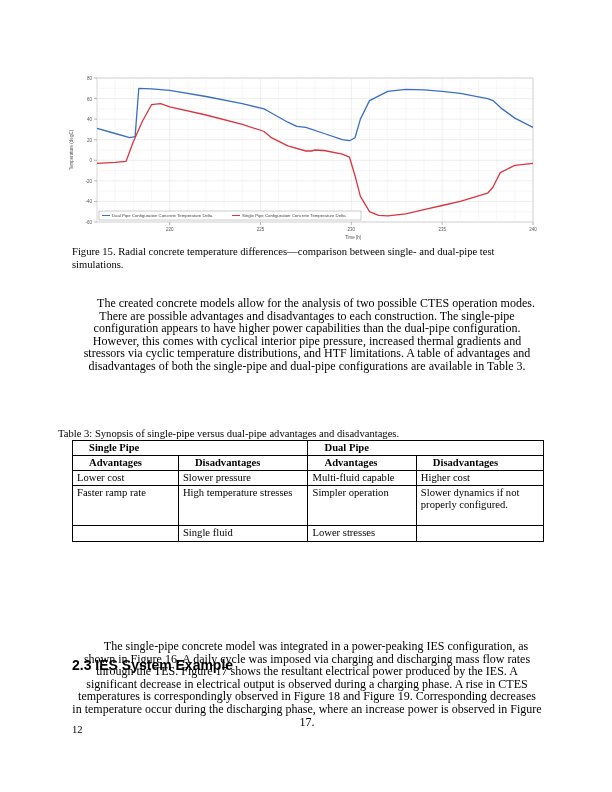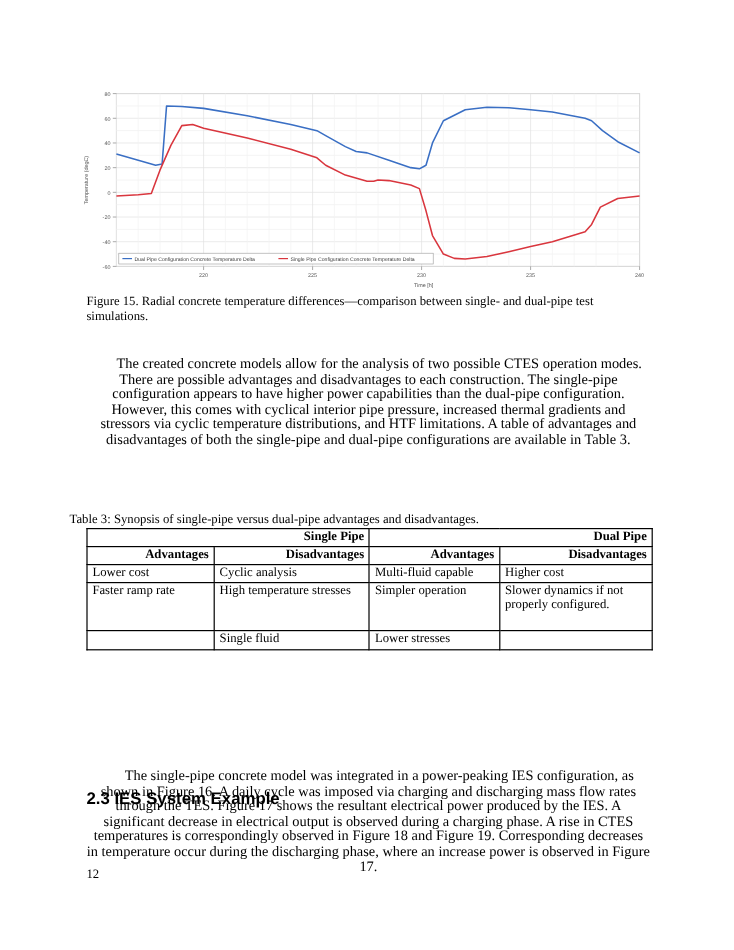--- a/index.html
+++ b/index.html
@@ -8,21 +8,21 @@
   .abs { position: absolute; }
   .chart-wrap { left: 55px; top: 72px; width: 492px; height: 168px; }
   .chart-wrap svg { display: block; }
   .caption { left: 72px; top: 246px; width: 470px; font-size: 10.6px; line-height: 12.6px; }
   .para { left: 72px; width: 470px; font-size: 12px; line-height: 12.6px; text-align: center; }
   .para .indent { display: inline-block; width: 18px; }
   .table-caption { left: 58px; top: 428px; font-size: 10.6px; line-height: 12px; }
   table.synopsis { position: absolute; left: 72px; top: 440px; width: 472px; border-collapse: collapse;
                    font-size: 10.6px; line-height: 11.8px; }
   table.synopsis td, table.synopsis th { border: 1px solid #000; padding: 1px 4px 2px 4px; vertical-align: top; text-align: left; }
-  table.synopsis th { font-weight: bold; text-align: right; padding: 1px 4px; }
+  table.synopsis th { font-weight: bold; text-align: left; padding: 1px 16px; }
   .section-title { left: 72px; top: 620px; width: 470px; 
                    font-family: "Liberation Sans", sans-serif; font-weight: bold; font-size: 14px; margin-top: 37px; }
   .page-number { left: 72px; top: 724px; font-size: 10.6px; }
 </style>
 </head>
 <body>
 
 <div class="abs chart-wrap">
   <svg id="chart-svg" width="492" height="168" viewBox="0 0 492 168">
       <rect x="42" y="6" width="436" height="144" fill="#ffffff" stroke="#c8c8c8" stroke-width="0.8"></rect>
@@ -125,21 +125,21 @@
     <tr>
       <th>Advantages</th>
       <th>Disadvantages</th>
       <th>Advantages</th>
       <th>Disadvantages</th>
     </tr>
   </thead>
   <tbody>
     <tr>
       <td>Lower cost</td>
-      <td>Cyclic analysis</td>
+      <td>Slower pressure</td>
       <td>Multi-fluid capable</td>
       <td>Higher cost</td>
     </tr>
     <tr>
       <td>Faster ramp rate</td>
       <td>High temperature stresses</td>
       <td>Simpler operation</td>
       <td style="height:36px;">Slower dynamics if not properly configured.</td>
     </tr>
     <tr>

